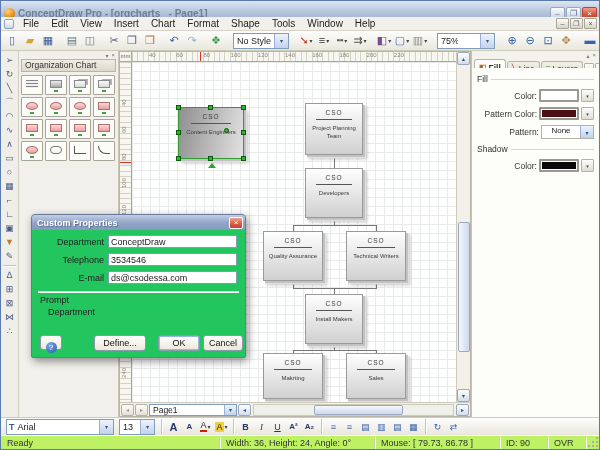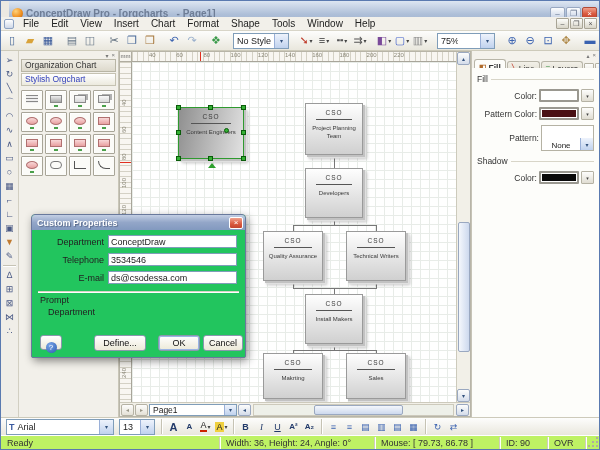--- a/index.html
+++ b/index.html
@@ -1,20 +1,20 @@
 <!DOCTYPE html>
 <html><head>
 <meta charset="utf-8">
 <style>
   * { box-sizing: border-box; margin:0; padding:0; }
   html,body { background:#9aa8bd; }
   #app{ width:600px; height:450px; position:relative; font-family:"Liberation Sans",sans-serif;
         background:#ece9e2; border:1px solid #5a7ab0; overflow:hidden; color:#222;}
   
-  .titlebar{position:absolute;left:8px;top:0;right:0;height:16px;display:flex;align-items:center;
+  .titlebar{position:absolute;left:0;top:0;right:0;height:16px;display:flex;align-items:center;
     background:linear-gradient(#dde6f2,#aebfd8 55%,#9db0cc);padding:12px 2px;border-bottom:1px solid #8ea3c2;}
   .app-icon{width:11px;height:11px;border-radius:50%;margin:0 3px 0 1px;
     background:radial-gradient(circle at 35% 30%,#ffd27a,#f09020 55%,#b05a10);}
   .title-text{font-size:10px;font-weight:bold;color:#6e7d96;flex:1;white-space:nowrap;overflow:hidden;}
   .caps{display:flex;gap:1px;}
   .cap{width:15px;height:12px;font-size:8px;line-height:11px;text-align:center;border-radius:2px;
     border:1px solid #98a8c2;background:linear-gradient(#fcfdfe,#c9d4e6);color:#5a6a85;}
   .cap.close{background:linear-gradient(#f0a08c,#d9573c 60%,#c24430);color:#fff;border-color:#b04a36;}
   
   .menubar{position:absolute;left:0;top:16px;right:0;height:14px;background:#f2f0ea;display:flex;
@@ -133,21 +133,21 @@
   .tsb{width:10px;height:12px;background:linear-gradient(#fdfdfc,#e4e1d6);border:1px solid #b5b2a4;font-size:5px;
     text-align:center;line-height:11px;color:#555;border-radius:1px;}
   .rp-body{padding:4px 5px;font-size:8.5px;background:#fdfdfa;position:absolute;top:17px;left:0;right:0;bottom:0;}
   .group-h{display:flex;align-items:center;gap:3px;color:#333;margin:2px 0 4px;}
   .group-h::after{content:"";flex:1;border-top:1px solid #d8d5c8;}
   .rp-row{display:flex;align-items:center;justify-content:flex-end;gap:2px;margin:5px 0;}
   .rp-label{color:#333;}
   .swatch{width:40px;height:13px;border:2px solid #9a9890;border-radius:1px;background:#fff;box-shadow:inset 0 0 0 1px #fff;}
   .swbtn{width:13px;height:13px;background:linear-gradient(#fdfdfc,#e0ddd2);border:1px solid #b5b2a4;font-size:5px;
     text-align:center;line-height:12px;color:#444;border-radius:1px;}
-  .pat-combo{display:flex;width:53px;height:26px;border:1px solid #b5b2a4;background:#fff;align-items:flex-end;}
+  .pat-combo{display:flex;width:53px;height:14px;border:1px solid #b5b2a4;background:#fff;align-items:flex-start;}
   .pat-combo .combo-t{font-size:8px;flex:1;text-align:center;}
   .pat-combo .combo-b{width:13px;height:12px;}
   
   .dialog{position:absolute;left:30px;top:213px;width:215px;height:144px;background:#22c55e;z-index:100;
     border:1px solid #69799c;border-radius:4px 4px 2px 2px;box-shadow:2px 3px 8px rgba(0,0,0,.45);}
   .dlg-title{height:15px;display:flex;align-items:center;padding:0 2px 0 5px;border-radius:3px 3px 0 0;
     background:linear-gradient(#c3cfe4,#93a6c8 50%,#8299bf);}
   .dlg-title-text{flex:1;font-size:9px;font-weight:bold;color:#fff;text-shadow:1px 1px 1px #5a6a8a;}
   .dlg-close{width:14px;height:12px;border-radius:2px;border:1px solid #fff;color:#fff;font-size:8px;line-height:10px;
     text-align:center;background:linear-gradient(#f0a08c,#d9573c 60%,#c24430);}
@@ -356,21 +356,20 @@
         <div class="tool-btn">⋈</div>
         <div class="tool-btn">∴</div>
       </div>
 
     <div class="left-panel">
       <div class="panel-grip">
         <span>▾</span>
         <span>×</span>
       </div>
       <div class="lp-title">Organization Chart</div>
-      <div class="lp-sub">Stylish Orgchart</div>
       <div class="thumb-grid" id="thumb-grid">
           <div class="thumb th-bars"></div>
           <div class="thumb th-monitor"></div>
           <div class="thumb th-tab"></div>
           <div class="thumb th-tab"></div>
           <div class="thumb th-pe"></div>
           <div class="thumb th-pe"></div>
           <div class="thumb th-pe"></div>
           <div class="thumb th-pr"></div>
           <div class="thumb th-pr"></div>

